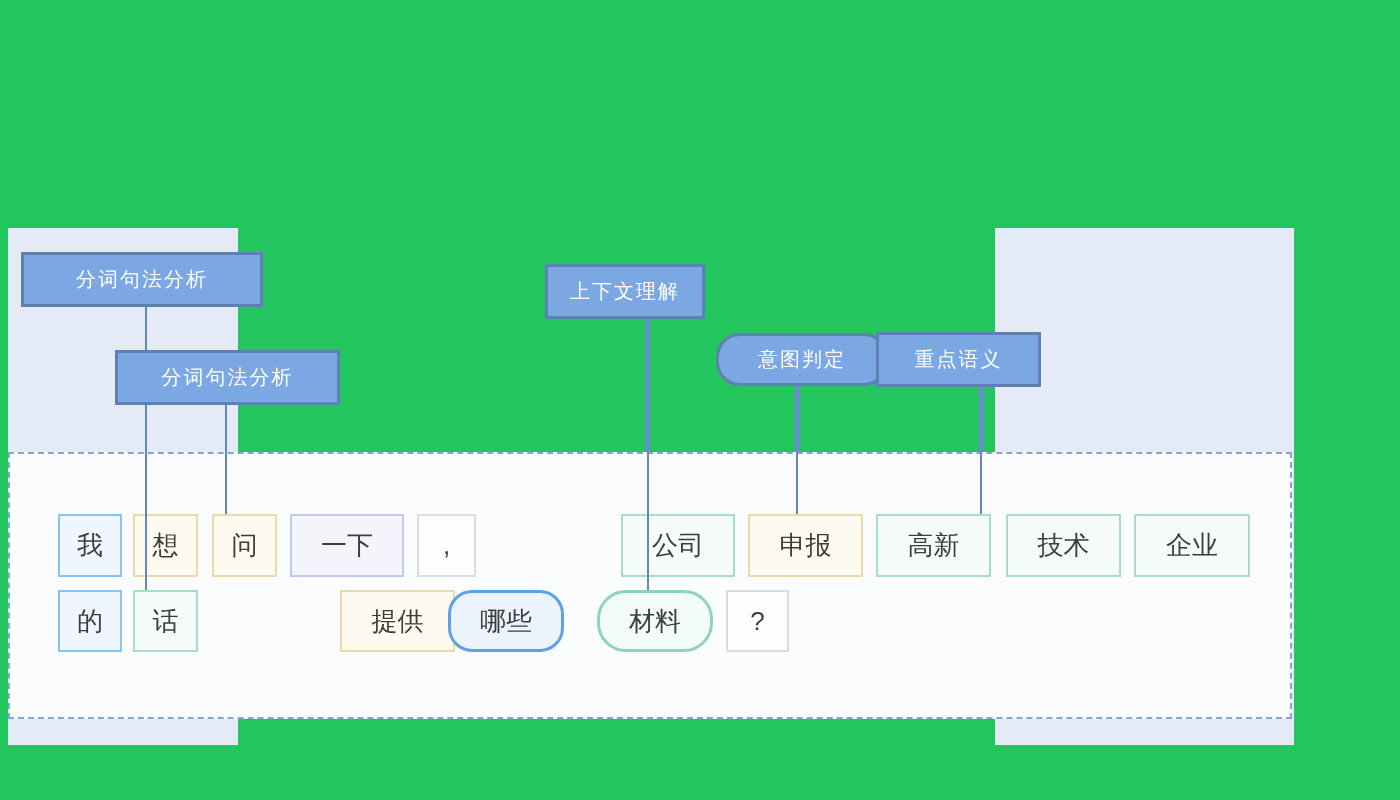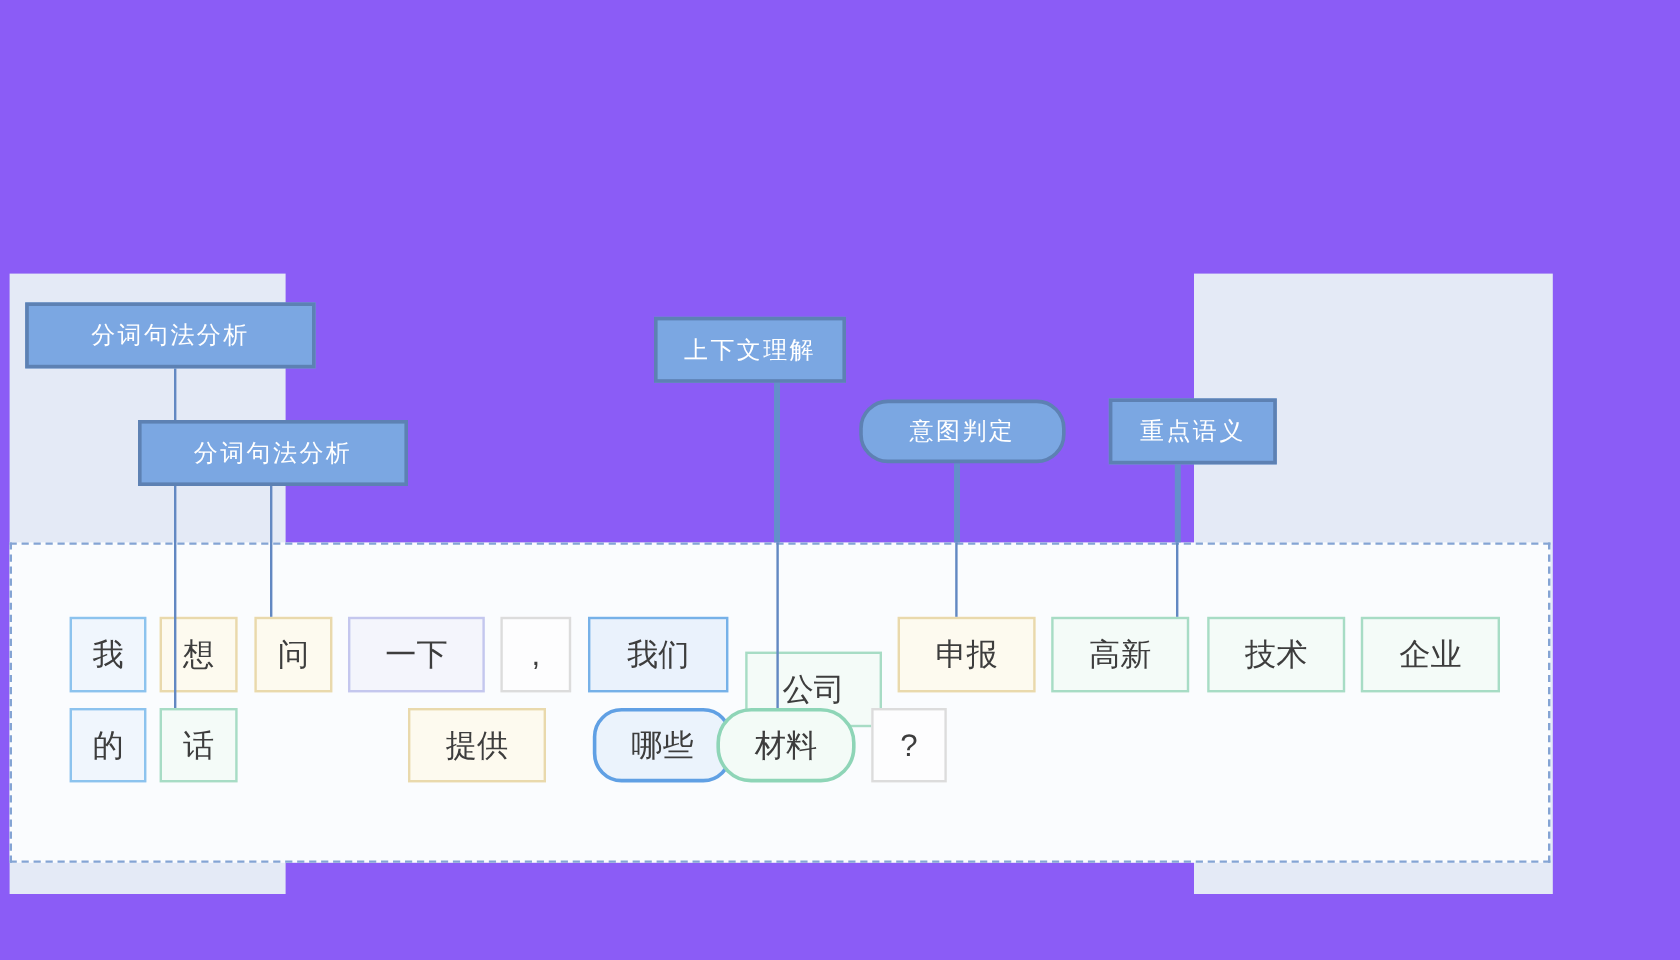--- a/index.html
+++ b/index.html
@@ -3,21 +3,21 @@
 <meta charset="utf-8">
 <style>
   * { margin: 0; padding: 0; box-sizing: border-box; }
   html, body { background: #ffffff; }
   body { font-family: "Liberation Sans", "DejaVu Sans", sans-serif; }
 
   .stage-canvas {
     position: relative;
     width: 1400px;
     height: 800px;
-    background: #8b5cf6;
+    background: #22c55e;
     overflow: hidden;
     padding-left: 48px;
   }
 
   
   .bg-panel {
     position: absolute;
     top: 228px;
     height: 517px;
     background: #e4eaf6;
@@ -95,47 +95,46 @@
 
   <div class="bg-panel left"></div>
   <div class="bg-panel right"></div>
 
   <div class="sentence-region"></div>
 
   <div class="stage-label" style="left:21px;  top:252px; width:242px; height:55px;">分词句法分析</div>
   <div class="stage-label" style="left:115px; top:350px; width:225px; height:55px;">分词句法分析</div>
   <div class="stage-label" style="left:545px; top:264px; width:160px; height:55px;">上下文理解</div>
   <div class="stage-label" style="left:716px; top:333px; width:172px; height:53px;border-radius:24px;">意图判定</div>
-  <div class="stage-label" style="left:924px; top:332px; width:140px; height:55px;">重点语义</div>
+  <div class="stage-label" style="left:876px; top:332px; width:165px; height:55px;">重点语义</div>
 
   <div class="connector" style="left:145px; top:307px; height:43px;"></div>
   <div class="connector" style="left:145px; top:405px; height:185px;"></div>
   <div class="connector" style="left:225px; top:405px; height:109px;"></div>
 
   <div class="connector thick" style="left:645px; top:308px; height:144px;"></div>
   <div class="connector" style="left:647px; top:452px; height:138px;"></div>
 
   <div class="connector thick" style="left:795px; top:386px; height:66px;"></div>
   <div class="connector" style="left:796px; top:452px; height:62px;"></div>
 
   <div class="connector thick" style="left:979px; top:387px; height:65px;"></div>
   <div class="connector" style="left:980px; top:452px; height:62px;"></div>
 
   <div class="token row1 t-blue" style="left:58px;   width:64px;">我</div>
   <div class="token row1 t-tan" style="left:133px;  width:65px;">想</div>
   <div class="token row1 t-tan" style="left:212px;  width:65px;">问</div>
   <div class="token row1 t-lavender" style="left:290px;  width:114px;">一下</div>
   <div class="token row1 t-punct" style="left:417px;  width:59px;">,</div>
-  <div class="token row1 t-blue-med" style="left:490px;  width:117px;">我们</div>
-  <div class="token row1 t-green" style="left:621px;  width:114px;margin-top:29px;">公司</div>
+  <div class="token row1 t-green" style="left:621px;  width:114px;">公司</div>
   <div class="token row1 t-tan" style="left:748px;  width:115px;text-align:center;">申报</div>
   <div class="token row1 t-green" style="left:876px;  width:115px;">高新</div>
   <div class="token row1 t-green" style="left:1006px; width:115px;">技术</div>
   <div class="token row1 t-green" style="left:1134px; width:116px;">企业</div>
 
   <div class="token row2 t-blue" style="left:58px;  width:64px;">的</div>
   <div class="token row2 t-green" style="left:133px; width:65px;">话</div>
   <div class="token row2 t-tan" style="left:340px; width:115px;">提供</div>
-  <div class="token row2 t-blue-strong" style="left:494px; width:116px;border-radius:24px;">哪些</div>
+  <div class="token row2 t-blue-strong" style="left:448px; width:116px;border-radius:24px;">哪些</div>
   <div class="token row2 t-green-strong" style="left:597px; width:116px;border-radius:29px;">材料</div>
   <div class="token row2 t-punct" style="left:726px; width:63px;">?</div>
 
 </div>
 
 </body></html>

